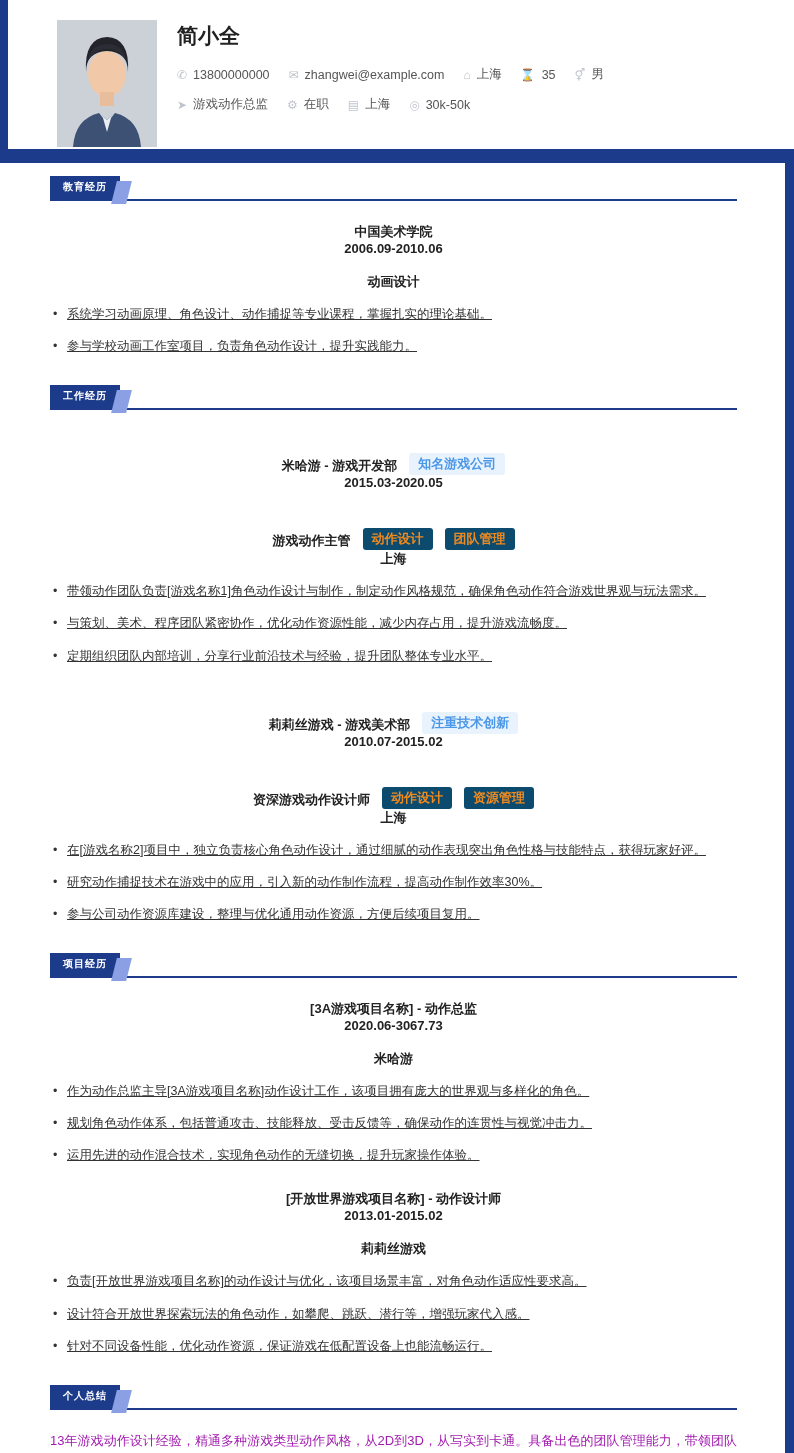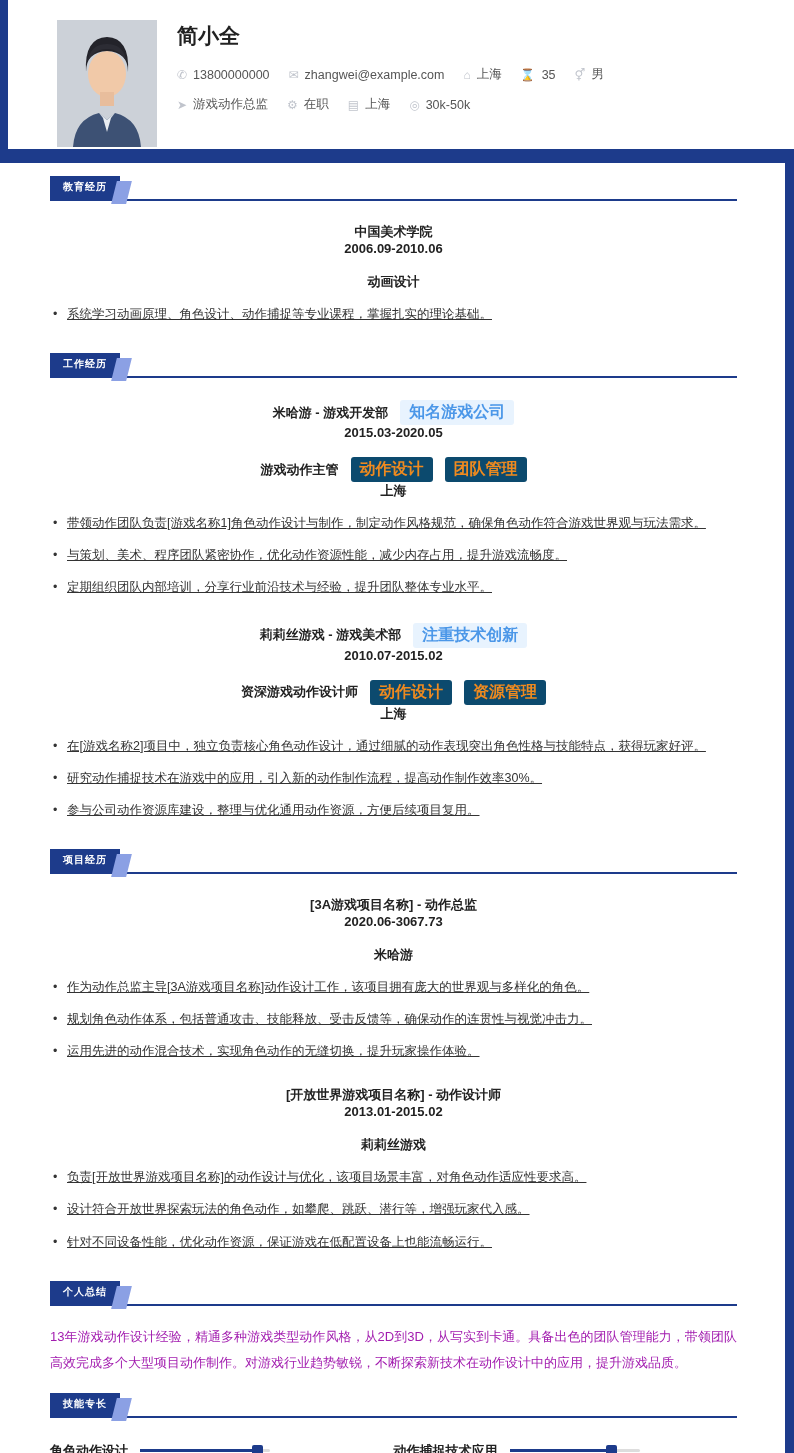--- a/index.html
+++ b/index.html
@@ -32,22 +32,22 @@
   }
   .badge::after {
     content:""; position:absolute; z-index:-1; right:-9px; top:5px; width:15px; height:100%;
     background:#8ba0e4; transform:skewX(-14deg);
   }
 
   .entry { margin-top:22px; }
   .row { display:flex; justify-content:space-between; align-items:center;flex-direction:column; }
   .row + .row { margin-top:17px; }
   .b13 { font-size:13px; font-weight:bold; color:#222; }
-  .left-cell { display:flex; align-items:center; }
-  .tag { font-size:16px; border-radius:3px; padding:2px 9px; margin-left:12px; font-weight:bold; }
+  .left-cell { display:flex; align-items:flex-end;margin-top:21px; }
+  .tag { font-size:13px; border-radius:3px; padding:2px 9px; margin-left:12px; font-weight:bold; }
   .tag-blue   { background:#e8f3fe; color:#4b97e8; }
   .tag-orange { background:#0c4a6e; color:#ef8a1f; }
 
   ul.bullets { list-style:none; margin-top:6px; }
   ul.bullets li { position:relative; padding-left:17px; font-size:12.5px; color:#333; margin-top:14px; line-height:1.45;text-decoration:underline; }
   ul.bullets li::before { content:"•"; position:absolute; left:3px; top:0; color:#333; }
 
   .summary-text { font-size:13px; color:#a21caf; line-height:2.05; margin-top:18px; text-align:justify; }
 
   .skills-grid { display:grid; grid-template-columns:1fr 1fr; row-gap:41px; margin-top:24px; }
@@ -129,20 +129,21 @@
   <div class="entry">
     <div class="row">
       <span class="b13">中国美术学院</span>
       <span class="b13">2006.09-2010.06</span>
     </div>
     <div class="row">
       <span class="b13">动画设计</span>
     </div>
     <ul class="bullets">
       <li>系统学习动画原理、角色设计、动作捕捉等专业课程，掌握扎实的理论基础。</li>
+      <li>参与学校动画工作室项目，负责角色动作设计，提升实践能力。</li>
     </ul>
   </div>
 
   <div class="sec-h" style="margin-top:30px;">
     <span class="badge">工作经历</span>
   </div>
   <div class="entry">
     <div class="row">
       <span class="left-cell">
         <span class="b13">米哈游 - 游戏开发部</span>

